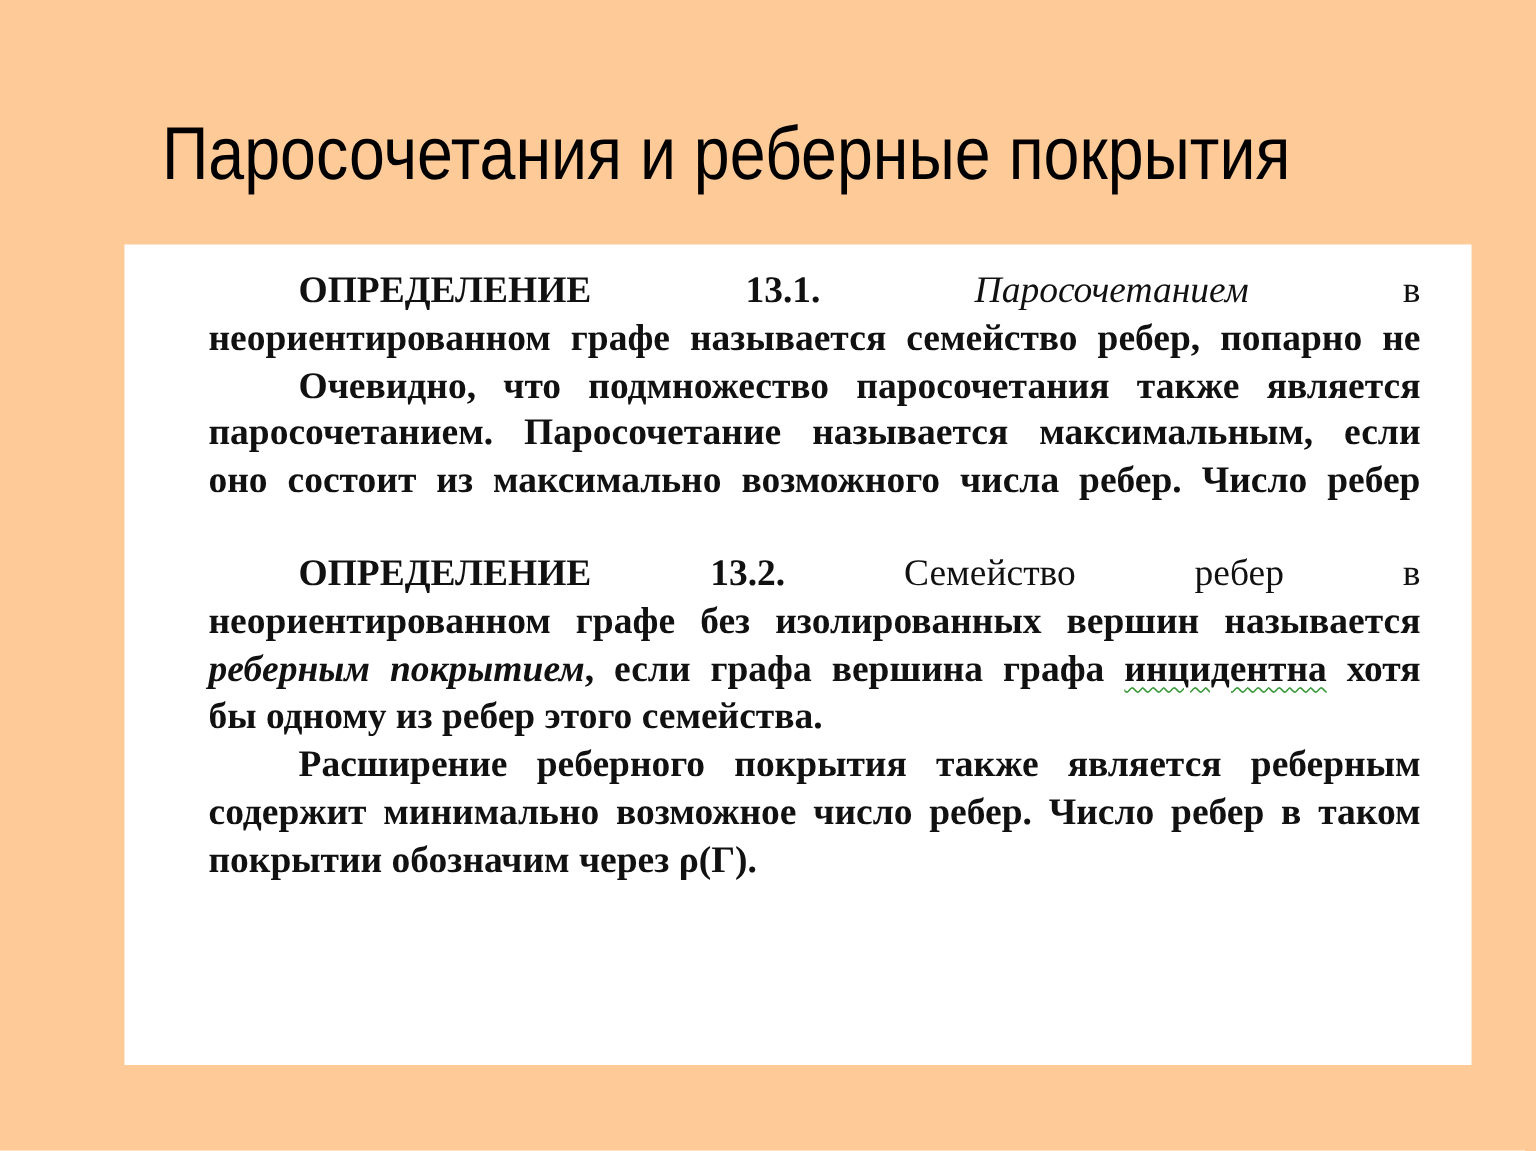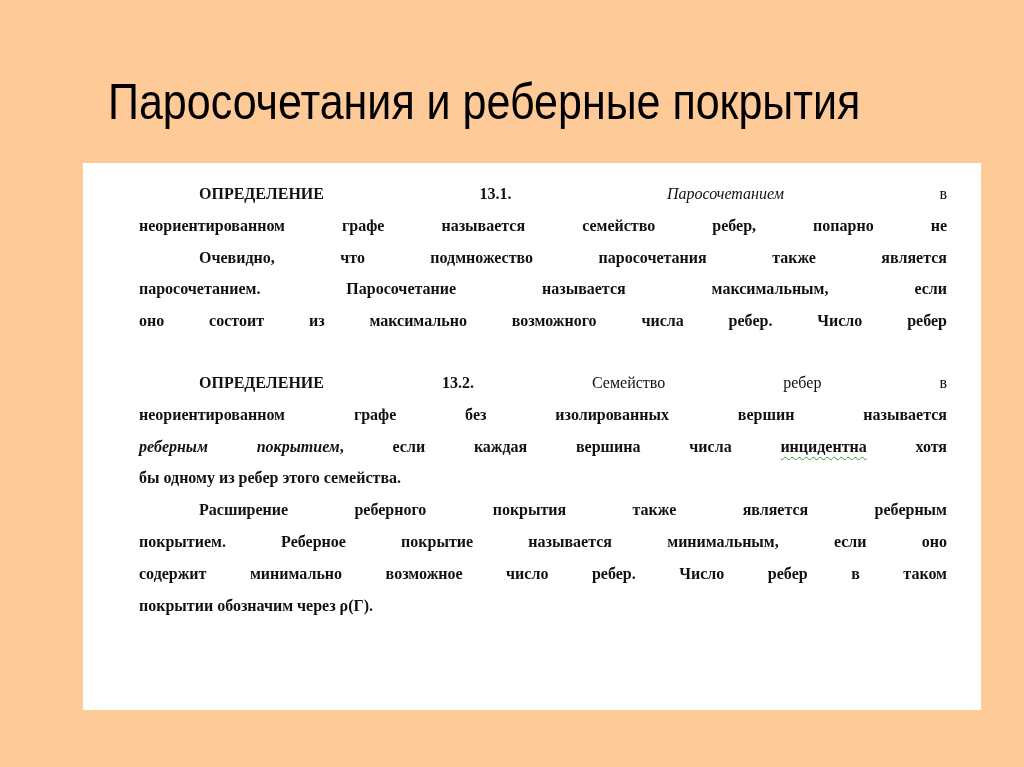--- a/index.html
+++ b/index.html
@@ -34,21 +34,21 @@
     width: 898px;
     height: 547px;
     background: #FFFFFF;
   }
   .doc-content {
     position: absolute;
     left: 139px;
     top: 178px;
     width: 808px;
     font-family: "Liberation Serif", serif;
-    font-size: 16px;
+    font-size: 25px;
     line-height: 31.8px;
     color: #111;
   }
   .line {
     display: block;
     text-align: justify;
     text-align-last: justify;
     white-space: nowrap;
     height: 31.8px;
     font-weight: bold;
@@ -100,21 +100,20 @@
   <div class="gap"></div>
 
   <div class="heading-row">
     <span class="b">ОПРЕДЕЛЕНИЕ</span>
     <span class="b">13.2.</span>
     <span>Семейство</span>
     <span>ребер</span>
     <span>в</span>
   </div>
   <div class="line">неориентированном графе без изолированных вершин называется</div>
-  <div class="line"><span class="i">реберным покрытием</span><span>, если каждая вершина числа </span><span class="squiggle">инцидентна</span><span> хотя</span></div>
+  <div class="line"><span class="i">реберным покрытием</span><span>, если графа вершина графа </span><span class="squiggle">инцидентна</span><span> хотя</span></div>
   <div class="line last">бы одному из ребер этого семейства.</div>
 
   <div class="line indent">Расширение реберного покрытия также является реберным</div>
-  <div class="line">покрытием. Реберное покрытие называется минимальным, если оно</div>
   <div class="line">содержит минимально возможное число ребер. Число ребер в таком</div>
   <div class="line last">покрытии обозначим через ρ(Г).</div>
 
 </div>
 
 </body></html>

